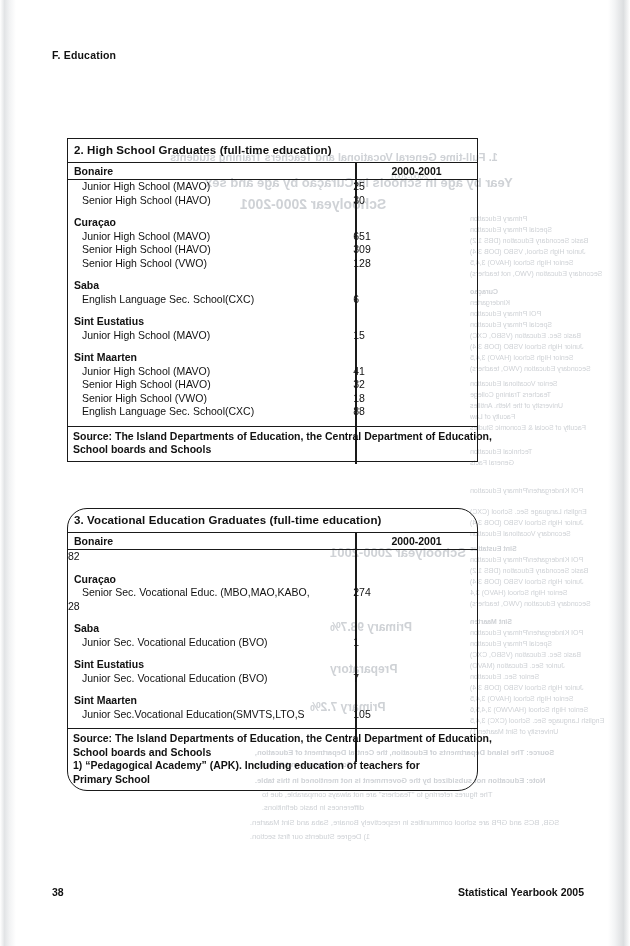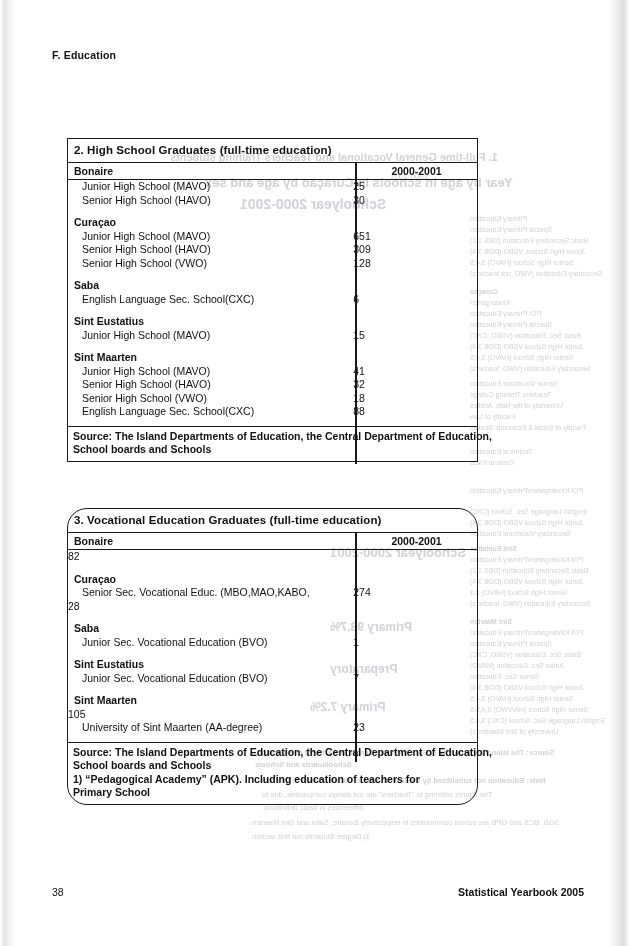--- a/index.html
+++ b/index.html
@@ -147,21 +147,21 @@
     z-index: 3;
     background: transparent;
   }
   .src div { white-space: nowrap; }
 
   .footer-page {
     position: absolute;
     left: 52px;
     top: 886px;
     font-size: 10.5px;
-    font-weight: normal;
+    font-weight: bold;
     text-align: center;
   }
   .footer-title {
     position: absolute;
     right: 46px;
     top: 886px;
     font-size: 10.5px;
     font-weight: bold;
   }
 </style>
@@ -360,25 +360,22 @@
           <div class="row">
             <div class="lbl">Junior Sec. Vocational Education (BVO)</div>
             <div class="val">7</div>
           </div>
           <div class="spacer"></div>
           <div class="row grp">
             <div class="lbl">Sint Maarten</div>
             <div class="val"></div>
           </div>
           <div class="row">
+            <div class="lbl">Junior Sec.Vocational Education(SMVTS,LTO,S</div>
             <div class="val">105</div>
-          </div>
-          <div class="row">
-            <div class="lbl">University of Sint Maarten (AA-degree)</div>
-            <div class="val">23</div>
           </div>
         </div>
       <div class="pad-bottom"></div>
 
       <div class="src" id="t3src">
           <div>Source: The Island Departments of Education, the Central Department of Education,</div>
           <div>School boards and Schools</div>
           <div>1) “Pedagogical Academy” (APK). Including education of teachers for</div>
           <div> Primary School</div>
         </div>

